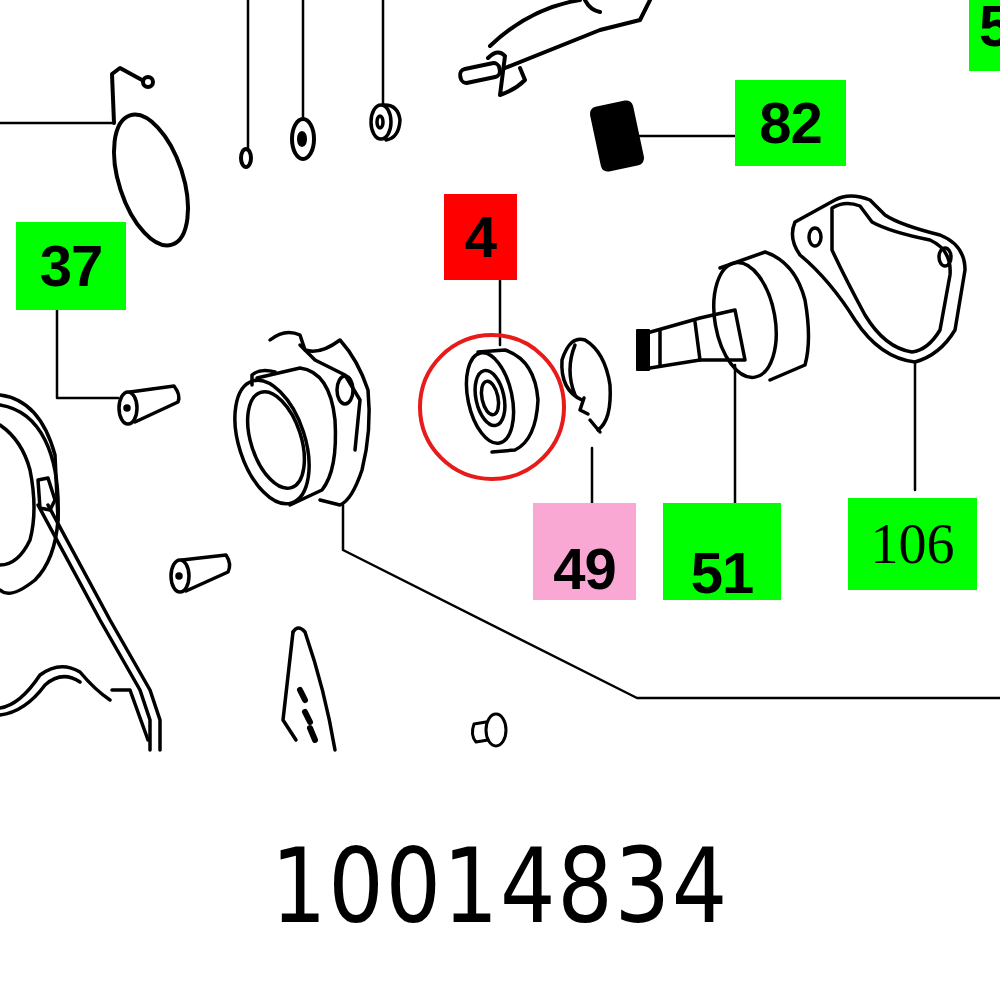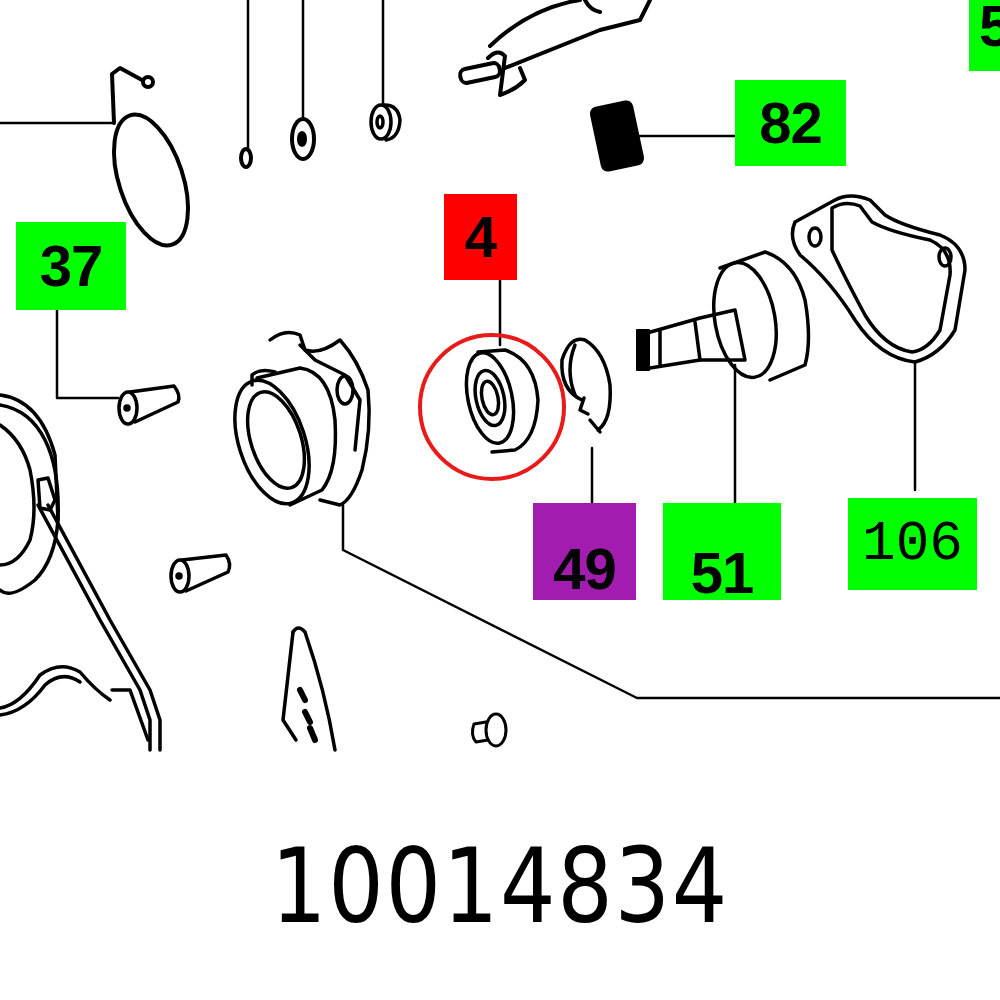--- a/index.html
+++ b/index.html
@@ -8,21 +8,21 @@
     .label {
       position: absolute;
       display: flex; align-items: center; justify-content: center;
       color: #000;
       font-family: "Liberation Sans", sans-serif;
       font-weight: bold;
       font-size: 58px;
       letter-spacing: -1px;
       line-height: 1;
     }
-    .label.thin { font-family: Liberation Mono, monospace; font-weight: normal; font-size: 56px; letter-spacing: 0; }
+    .label.thin { font-family: Liberation Serif, serif; font-weight: normal; font-size: 56px; letter-spacing: 0; }
     .part-number {
       position: absolute; left: 240px; top: 826px; width: 520px; height: 120px;
       display: flex; align-items: center; justify-content: center;
       font-family: "DejaVu Sans", sans-serif;
       font-size: 104px; font-weight: normal; color: #000;
       letter-spacing: 2px;
       transform: scaleX(0.84);
     }
   </style>
 </head>
@@ -153,21 +153,21 @@
 
 <div class="label" style="left:16px;top:202px;width:110px;height:88px;background:#00ff00;margin-top:20px;">
   <span>37</span>
 </div>
 <div class="label" style="left:735px;top:80px;width:111px;height:86px;background:#00ff00;">
   <span>82</span>
 </div>
 <div class="label" style="left:444px;top:194px;width:73px;height:86px;background:#ff0000;">
   <span>4</span>
 </div>
-<div class="label" style="left:533px;top:503px;width:103px;height:97px;background:#a21caf;padding-top:34px;box-sizing:border-box;">
+<div class="label" style="left:533px;top:503px;width:103px;height:97px;background:#f9a8d4;padding-top:34px;box-sizing:border-box;">
   <span>49</span>
 </div>
 <div class="label" style="left:663px;top:503px;width:118px;height:97px;background:#00ff00;padding-top:42px;box-sizing:border-box;">
   <span>51</span>
 </div>
 <div class="label thin" style="left:848px;top:498px;width:129px;height:92px;background:#00ff00;">
   <span>106</span>
 </div>
 <div class="label" style="left:969px;top:0px;width:31px;height:71px;background:#00ff00;overflow:hidden;justify-content:flex-start;">
   <span style="margin-left:10px;margin-top:-20px;">5</span>

